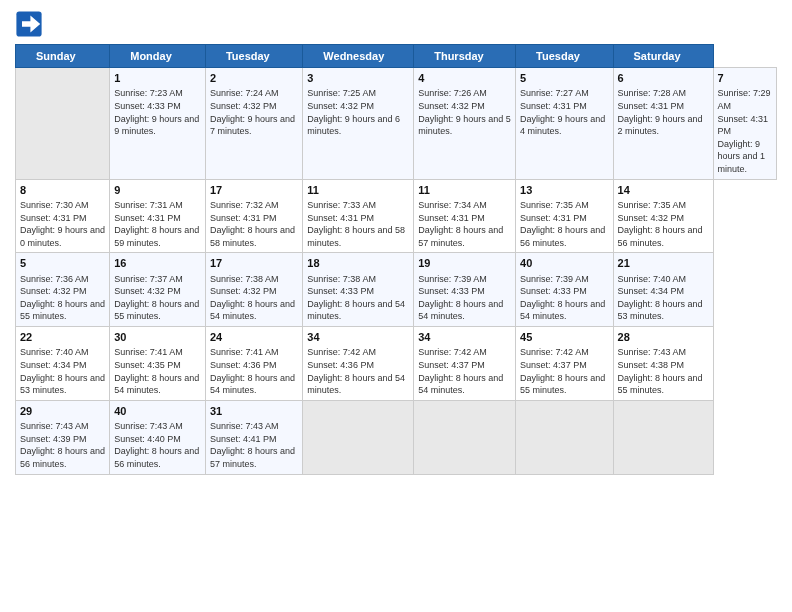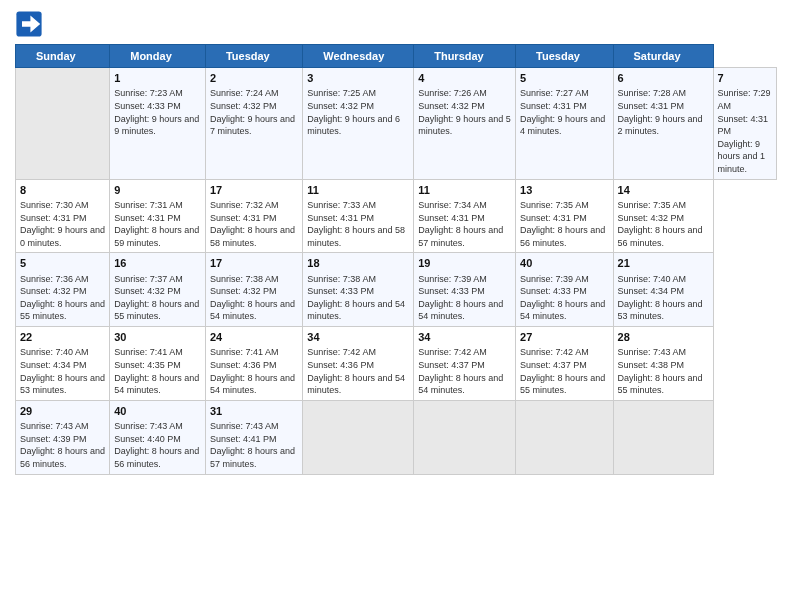--- a/index.html
+++ b/index.html
@@ -150,21 +150,21 @@
           <td><span class="day-num">19</span>Sunrise: 7:39 AM<br>Sunset: 4:33 PM<br>Daylight: 8 hours and 54 minutes.</td>
           <td><span class="day-num">40</span>Sunrise: 7:39 AM<br>Sunset: 4:33 PM<br>Daylight: 8 hours and 54 minutes.</td>
           <td><span class="day-num">21</span>Sunrise: 7:40 AM<br>Sunset: 4:34 PM<br>Daylight: 8 hours and 53 minutes.</td>
         </tr>
         <tr>
           <td><span class="day-num">22</span>Sunrise: 7:40 AM<br>Sunset: 4:34 PM<br>Daylight: 8 hours and 53 minutes.</td>
           <td><span class="day-num">30</span>Sunrise: 7:41 AM<br>Sunset: 4:35 PM<br>Daylight: 8 hours and 54 minutes.</td>
           <td><span class="day-num">24</span>Sunrise: 7:41 AM<br>Sunset: 4:36 PM<br>Daylight: 8 hours and 54 minutes.</td>
           <td><span class="day-num">34</span>Sunrise: 7:42 AM<br>Sunset: 4:36 PM<br>Daylight: 8 hours and 54 minutes.</td>
           <td><span class="day-num">34</span>Sunrise: 7:42 AM<br>Sunset: 4:37 PM<br>Daylight: 8 hours and 54 minutes.</td>
-          <td><span class="day-num">27</span>Sunrise: 7:42 AM<br>Sunset: 4:37 PM<br>Daylight: 8 hours and 55 minutes.</td>
+          <td><span class="day-num">45</span>Sunrise: 7:42 AM<br>Sunset: 4:37 PM<br>Daylight: 8 hours and 55 minutes.</td>
           <td><span class="day-num">28</span>Sunrise: 7:43 AM<br>Sunset: 4:38 PM<br>Daylight: 8 hours and 55 minutes.</td>
         </tr>
         <tr>
           <td><span class="day-num">29</span>Sunrise: 7:43 AM<br>Sunset: 4:39 PM<br>Daylight: 8 hours and 56 minutes.</td>
           <td><span class="day-num">40</span>Sunrise: 7:43 AM<br>Sunset: 4:40 PM<br>Daylight: 8 hours and 56 minutes.</td>
           <td><span class="day-num">31</span>Sunrise: 7:43 AM<br>Sunset: 4:41 PM<br>Daylight: 8 hours and 57 minutes.</td>
           <td class="empty-cell"></td>
           <td class="empty-cell"></td>
           <td class="empty-cell"></td>
           <td class="empty-cell"></td>

